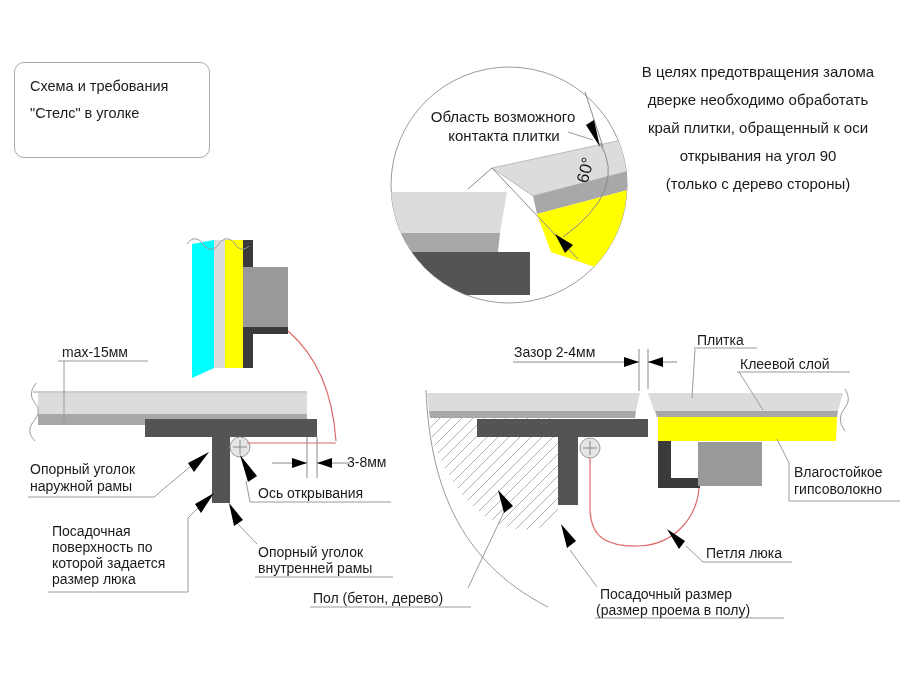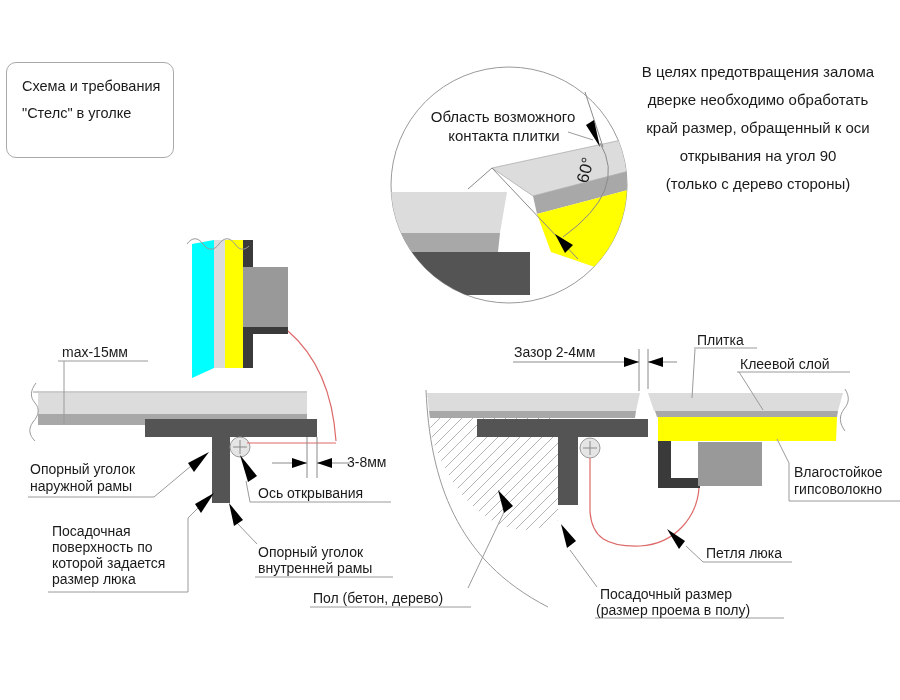--- a/index.html
+++ b/index.html
@@ -1,19 +1,19 @@
 <!DOCTYPE html>
 <html><head>
 <meta charset="utf-8">
 <style>
   html,body{margin:0;padding:0;background:#ffffff;}
   .stage{position:relative;width:900px;height:700px;background:#fff;overflow:hidden;
          font-family:"Liberation Sans", sans-serif;color:#1a1a1a;}
   .stage svg{position:absolute;left:0;top:0;}
-  .info-box{position:absolute;left:6px;top:62px;width:168px;height:96px;
+  .info-box{position:absolute;left:14px;top:62px;width:196px;height:96px;
             border:1px solid #a9a9a9;border-radius:10px;box-sizing:border-box;
             padding:10px 0 12px 15px;font-size:14.5px;line-height:27px;}
   .note{position:absolute;left:620px;top:58px;width:276px;text-align:center;
         font-size:15px;line-height:28px;}
   svg text{font-family:"Liberation Sans", sans-serif;font-size:14px;fill:#1a1a1a;}
   svg text.dim{font-size:14px;}
 </style>
 </head>
 <body>
 
@@ -177,18 +177,18 @@
   </svg>
 
   <div class="info-box">
     <div>Схема и требования</div>
     <div>"Стелс" в уголке</div>
   </div>
 
   <div class="note">
     <div>В целях предотвращения залома</div>
     <div>дверке необходимо обработать</div>
-    <div>край размер, обращенный к оси</div>
+    <div>край плитки, обращенный к оси</div>
     <div>открывания на угол 90</div>
     <div>(только с дерево стороны)</div>
   </div>
 
 </div>
 
 </body></html>

